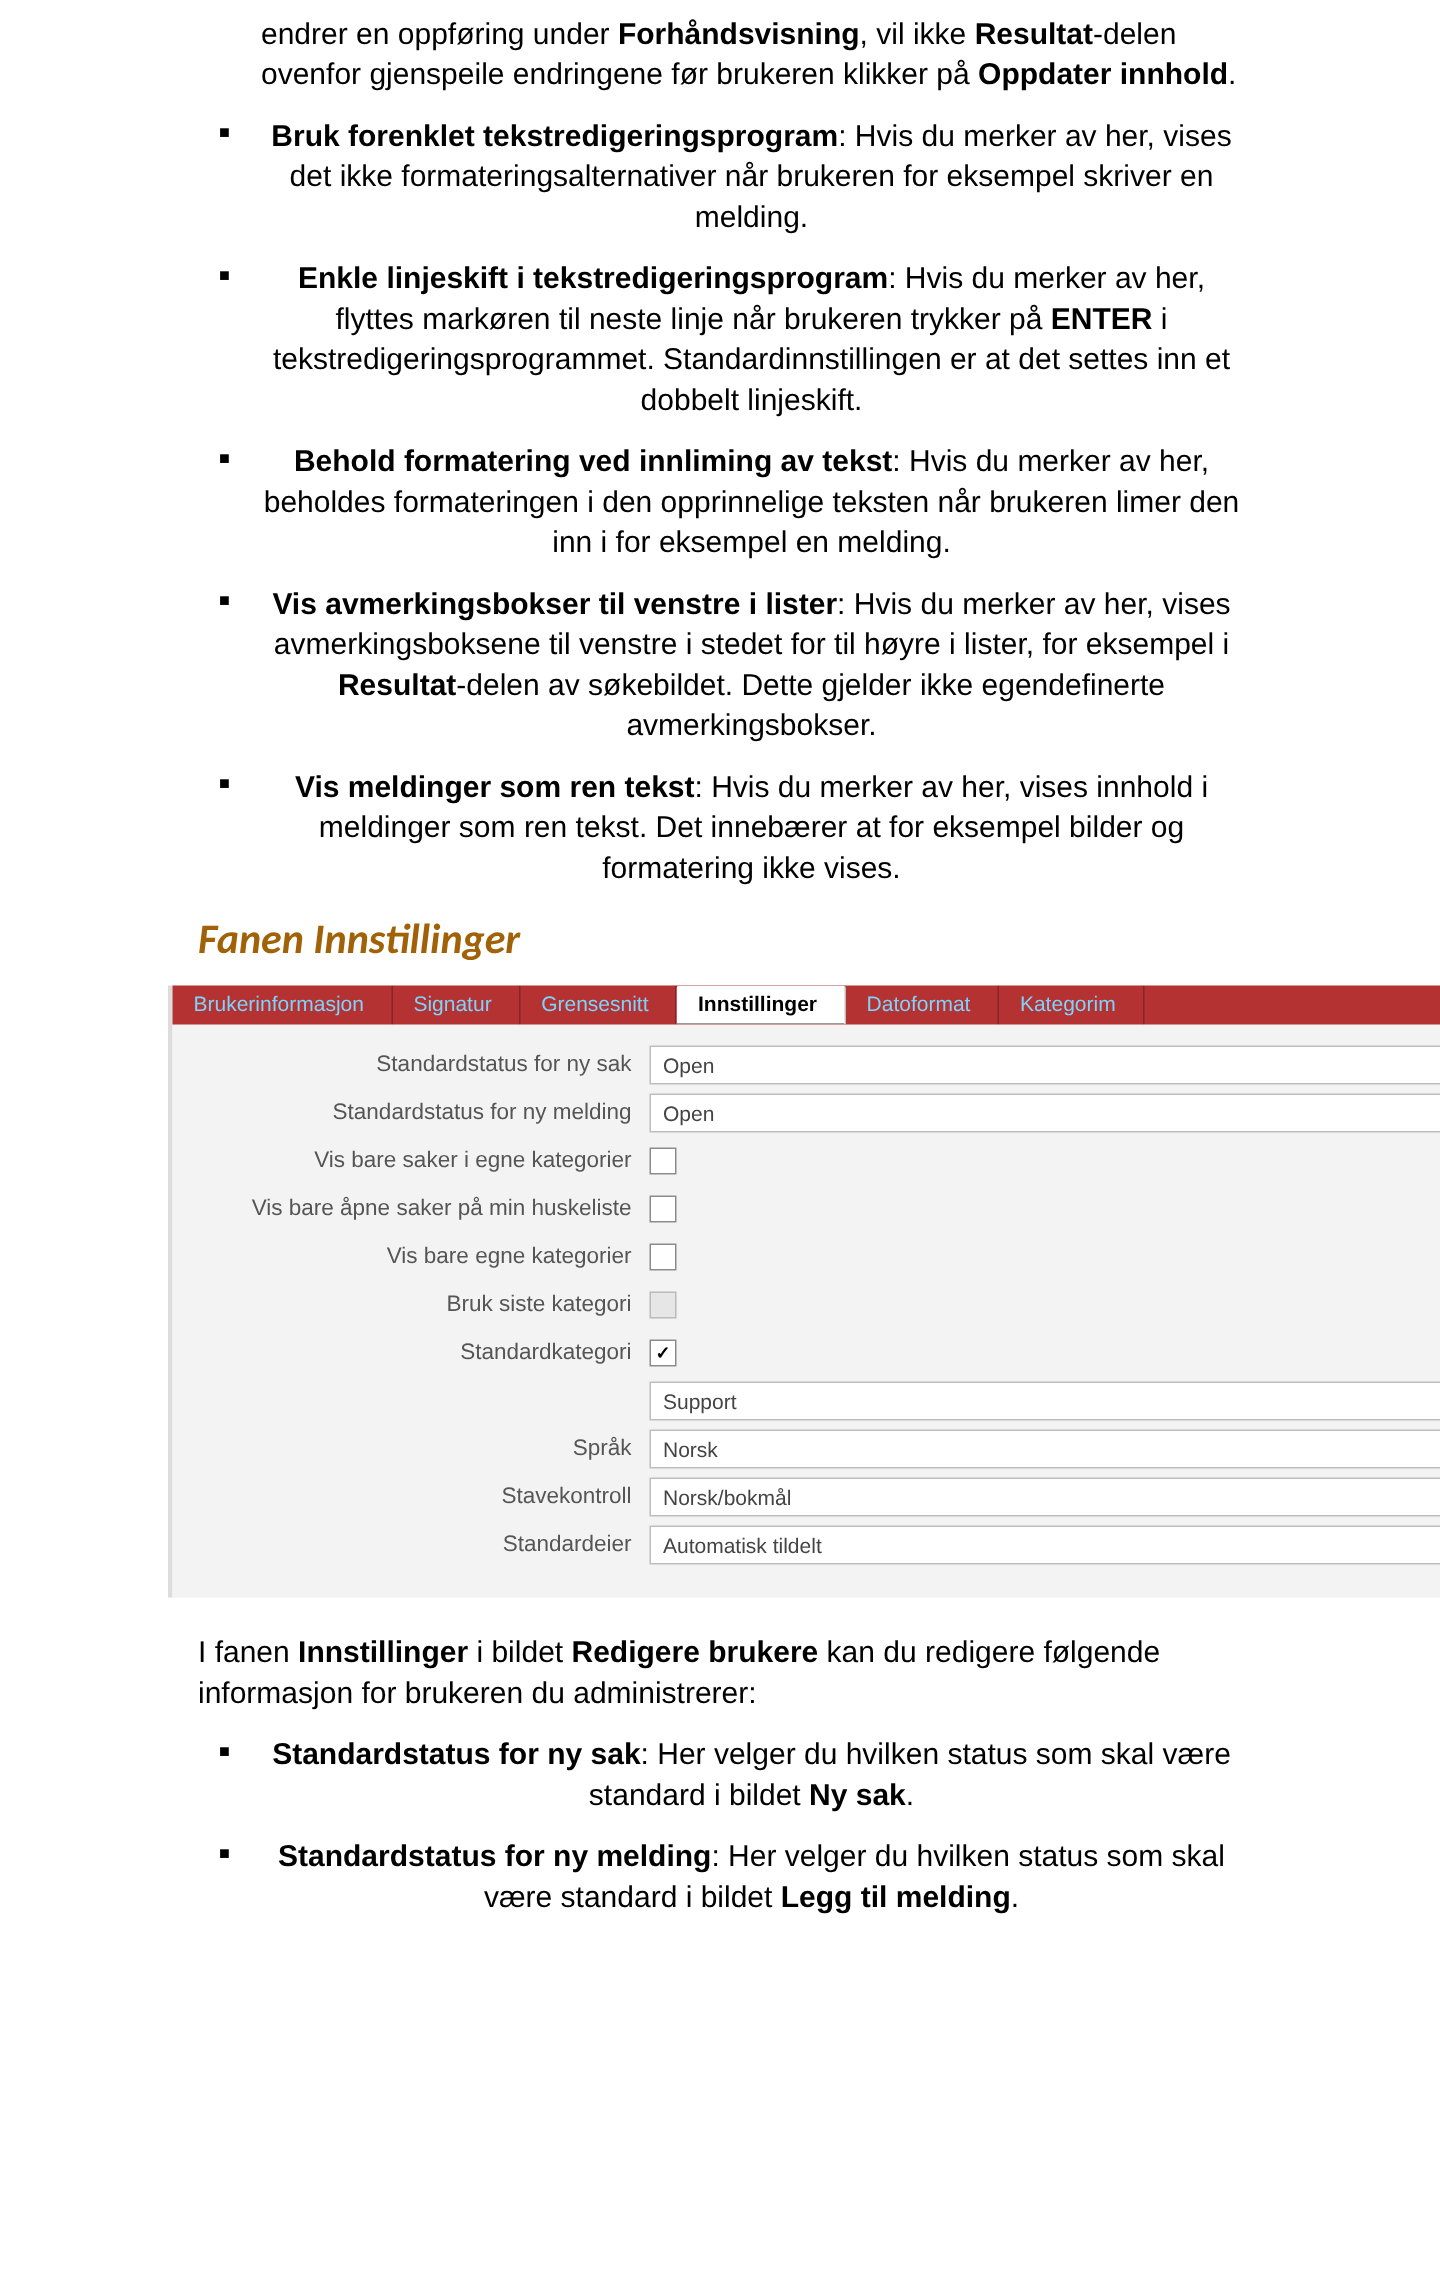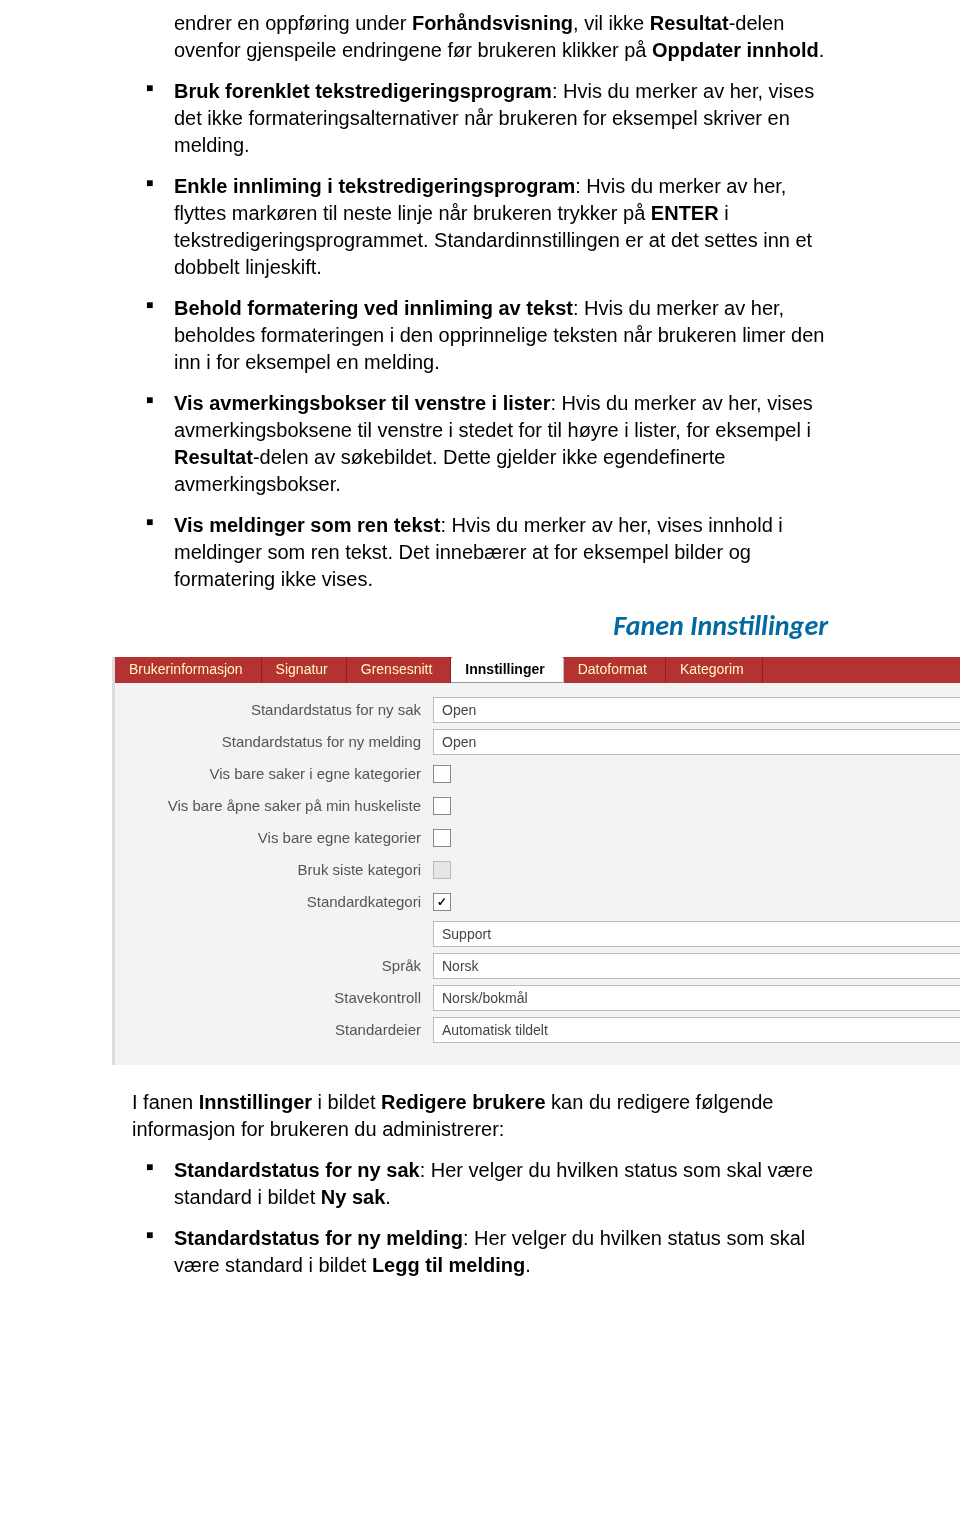--- a/index.html
+++ b/index.html
@@ -14,42 +14,42 @@
   .page {
     width: 776px;
     margin: 0 auto;
     box-sizing: border-box;
     padding: 10px 40px 30px 40px;
   }
   ul.bullets {
     list-style: none;
     padding: 0;
     margin: 0 0 10px 0;
+    text-align: center;
   }
   ul.bullets > li {
     position: relative;
     padding-left: 42px;
     margin: 0 0 14px 0;
   }
   ul.bullets > li::before {
     content: "■";
     position: absolute;
     left: 14px;
     top: 2px;
     font-size: 12px;
     color: #000;
   }
   .heading-fanen {
     font-family: "Calibri", Arial, sans-serif;
     font-size: 28px;
     font-style: italic;
     font-weight: bold;
-    color: #0369a1;
+    color: #a16207;
     margin: 14px 0 12px 0;
-    text-align: right;
   }
   b { font-weight: bold; }
   
   .ui {
     width: 908px;
     margin: 0 0 24px -20px;
     border-left: 3px solid #dcdcdc;
     background: linear-gradient(#f4f4f4,#f4f4f4);
     font-family: "Segoe UI", Arial, sans-serif;
     font-size: 15px;
@@ -60,21 +60,21 @@
     display: flex;
     align-items: stretch;
     height: 26px;
     background: #b43232;
     position: relative;
     overflow: hidden;
   }
   .tab {
     position: relative;
     padding: 3px 18px 0 14px;
-    color: #fef9c3;
+    color: #7dd3fc;
     font-size: 14px;
     white-space: nowrap;
     border-right: 1px solid rgba(0,0,0,0.25);
   }
   .tab.active {
     background: #fff;
     color: #000;
     font-weight: 600;
     box-shadow: 0 -1px 0 #999 inset;
     border-radius: 2px 2px 0 0;
@@ -168,21 +168,21 @@
 
   <div style="margin:0 0 14px 0; padding-left:42px;">
     <span>endrer en oppføring under </span><b>Forhåndsvisning</b><span>, vil ikke </span><b>Resultat</b><span>-delen ovenfor gjenspeile endringene før brukeren klikker på </span><b>Oppdater innhold</b><span>.</span>
   </div>
 
   <ul class="bullets">
     <li>
       <b>Bruk forenklet tekstredigeringsprogram</b><span>: Hvis du merker av her, vises det ikke formateringsalternativer når brukeren for eksempel skriver en melding.</span>
     </li>
     <li>
-      <b>Enkle innliming i tekstredigeringsprogram</b><span>: Hvis du merker av her, flyttes markøren til neste linje når brukeren trykker på </span><b>ENTER</b><span> i tekstredigeringsprogrammet. Standardinnstillingen er at det settes inn et dobbelt linjeskift.</span>
+      <b>Enkle linjeskift i tekstredigeringsprogram</b><span>: Hvis du merker av her, flyttes markøren til neste linje når brukeren trykker på </span><b>ENTER</b><span> i tekstredigeringsprogrammet. Standardinnstillingen er at det settes inn et dobbelt linjeskift.</span>
     </li>
     <li>
       <b>Behold formatering ved innliming av tekst</b><span>: Hvis du merker av her, beholdes formateringen i den opprinnelige teksten når brukeren limer den inn i for eksempel en melding.</span>
     </li>
     <li>
       <b>Vis avmerkingsbokser til venstre i lister</b><span>: Hvis du merker av her, vises avmerkingsboksene til venstre i stedet for til høyre i lister, for eksempel i </span><b>Resultat</b><span>-delen av søkebildet. Dette gjelder ikke egendefinerte avmerkingsbokser.</span>
     </li>
     <li>
       <b>Vis meldinger som ren tekst</b><span>: Hvis du merker av her, vises innhold i meldinger som ren tekst. Det innebærer at for eksempel bilder og formatering ikke vises.</span>
     </li>

